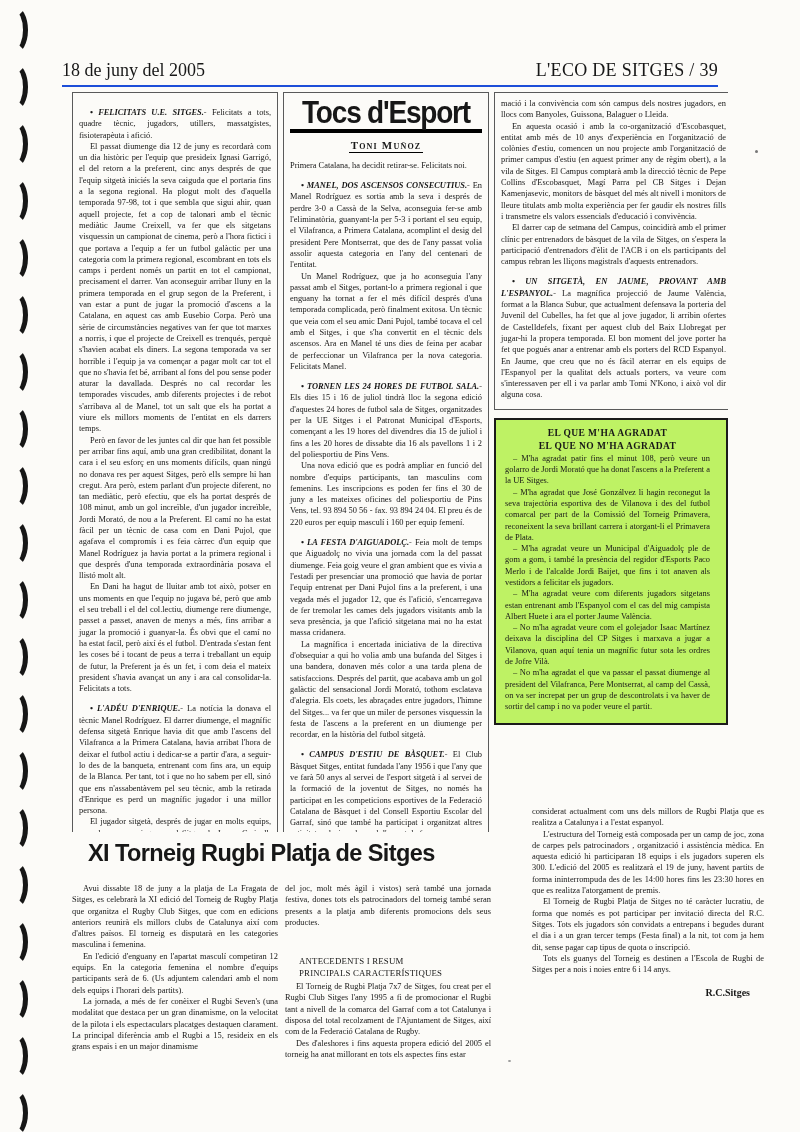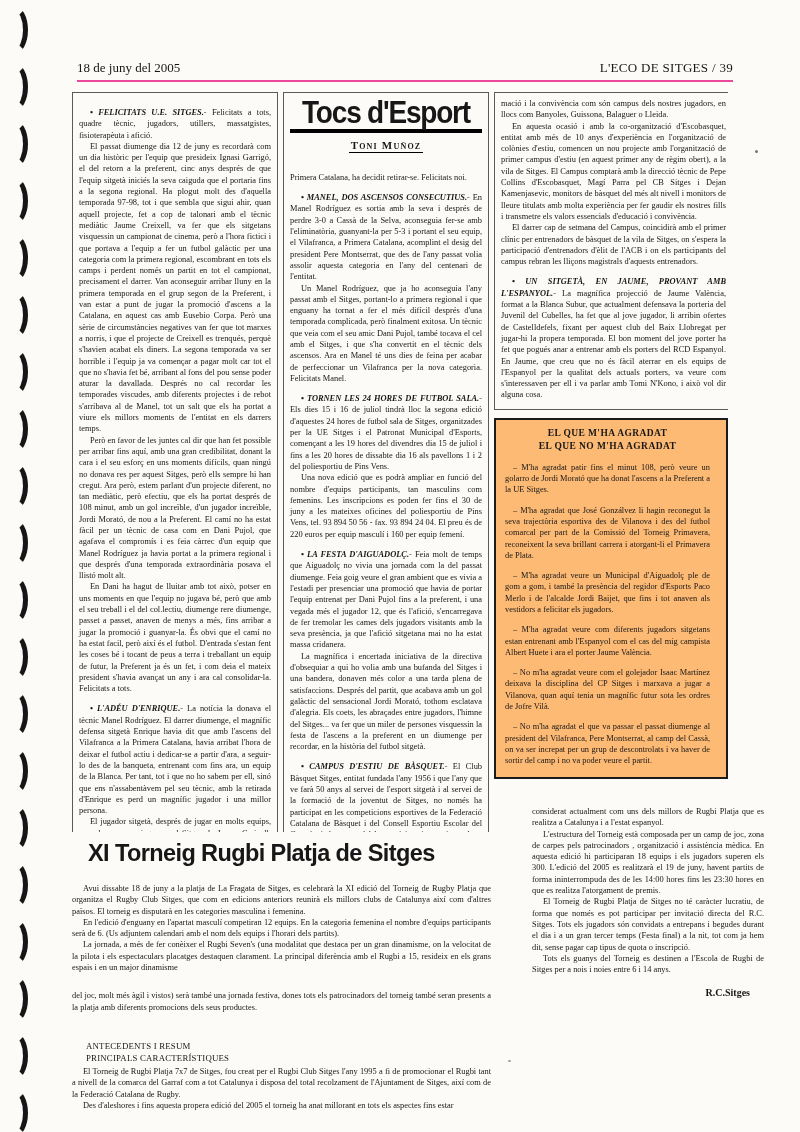--- a/index.html
+++ b/index.html
@@ -1,42 +1,42 @@
 <!DOCTYPE html>
 <html><head>
 <meta charset="utf-8">
 <style>
   html,body{margin:0;padding:0;}
   body{width:800px;height:1132px;background:#e9e9e7;font-family:"Liberation Serif",serif;}
   .page{position:relative;width:800px;height:1132px;background:#fcfbf8;overflow:hidden;color:#171717;}
   .ring{position:absolute;left:1px;width:17px;height:38px;border:5px solid transparent;border-right-color:#161616;border-radius:50%;}
-  .header{position:absolute;top:60px;left:77px;width:656px;display:flex;justify-content:space-between;align-items:flex-end;border-bottom:2px solid #ec4899;padding-bottom:4px;font-size:13px;}
+  .header{position:absolute;top:60px;left:62px;width:656px;display:flex;justify-content:space-between;align-items:flex-end;border-bottom:2px solid #1d4ed8;padding-bottom:4px;font-size:18px;}
   .header .pub{letter-spacing:.3px;}
   .topsec{position:absolute;top:92px;left:72px;width:656px;height:740px;display:flex;gap:5px;overflow:hidden;}
   .colbox{border:1px solid #5a5a5a;padding:5px 6px 8px 6px;box-sizing:border-box;align-self:flex-start;background:#fcfbf8;}
   .col1{width:206px;}
   .col2{width:206px;}
   .col3w{width:234px;display:flex;flex-direction:column;gap:8px;}
   .col3{width:239px;}
   .bodytext{font-size:8.4px;line-height:11.3px;text-align:justify;}
   .para{margin:0;text-indent:11px;}
   .para.section{margin-top:9px;}
   .para.noindent{text-indent:0;}
   .lead{font-weight:bold;font-style:italic;}
-  .masthead{border-bottom:0;text-align:center;margin-bottom:20px;}
+  .masthead{border-bottom:0;text-align:center;margin-bottom:8px;}
   .masthead-title{font-family:"Liberation Sans",sans-serif;font-weight:bold;font-size:28px;letter-spacing:-1.2px;line-height:1.02;transform:scaleY(1.1);transform-origin:top;white-space:nowrap;}
   .masthead-rule{height:4px;background:#000;margin-top:2px;}
   .byline-wrap{margin-top:7px;}
   .byline{font-variant:small-caps;font-weight:bold;font-size:11px;letter-spacing:1.2px;border-bottom:1px solid #000;padding:0 2px 1px 2px;}
-  .likedbox{border:2px solid #1b1b1b;padding:7px 16px 10px 9px;box-sizing:border-box;background:#fdba74;}
+  .likedbox{border:2px solid #1b1b1b;padding:7px 16px 10px 9px;box-sizing:border-box;background:#bef264;}
   .likedbox .boxtitle{text-align:center;font-weight:bold;font-size:9.5px;line-height:13px;letter-spacing:.4px;}
-  .likedbox .para{text-indent:8px;margin-top:9px;}
+  .likedbox .para{text-indent:8px;}
   .rugby-left{position:absolute;left:72px;top:840px;width:419px;}
   .rugby-headline{font-family:"Liberation Sans",sans-serif;font-weight:bold;font-size:23.5px;letter-spacing:-.6px;white-space:nowrap;margin-left:16px;}
-  .rugby-cols{display:flex;gap:17px;margin-top:16px;flex-direction:column;}
+  .rugby-cols{display:flex;gap:7px;margin-top:16px;}
   .rugby-cols .rcol{flex:1;}
   .rugby-right{position:absolute;left:494px;top:806px;width:232px;margin-left:38px;}
   .subhead{font-weight:normal;font-size:8.8px;line-height:12px;margin:27px 0 2px 14px;letter-spacing:.2px;}
   .signature{text-align:right;font-weight:bold;font-size:10px;margin-top:12px;padding-right:14px;}
   .speck1{position:absolute;left:755px;top:150px;width:3px;height:3px;background:#777;border-radius:50%;}
   .speck2{position:absolute;left:508px;top:1060px;width:3px;height:2px;background:#999;border-radius:50%;}
 </style>
 </head>
 <body>
 

